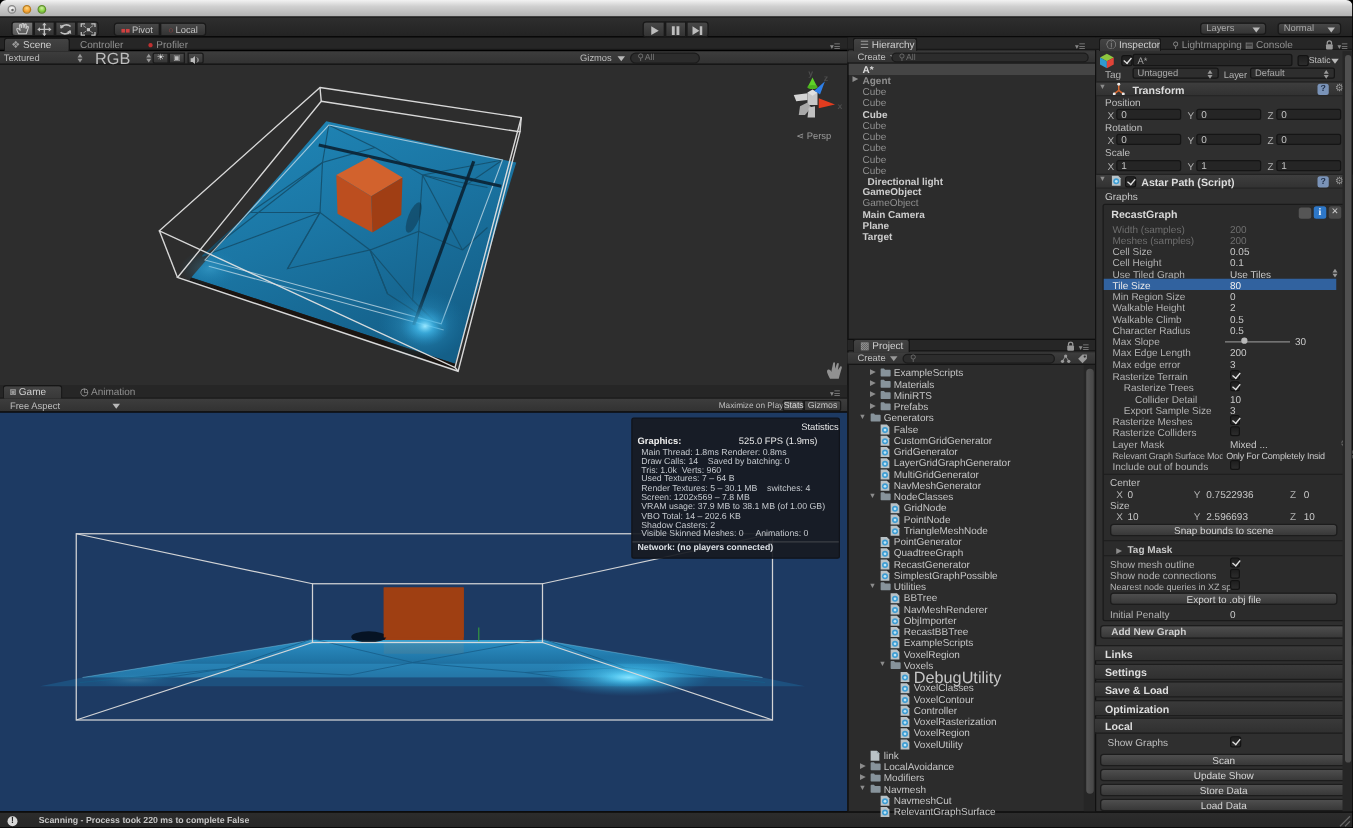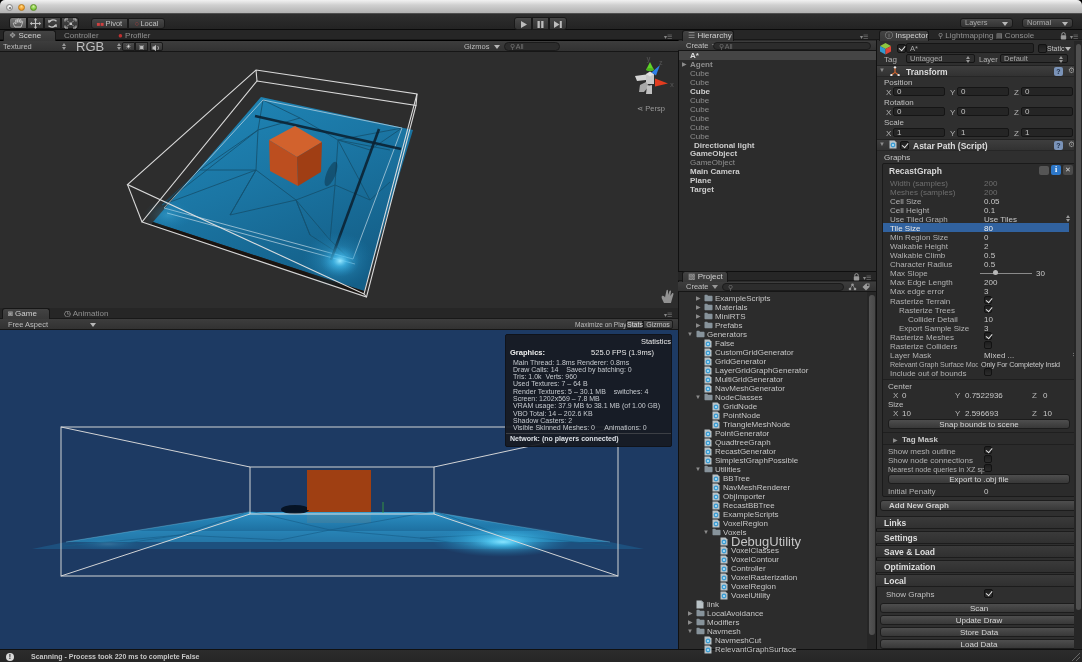--- a/index.html
+++ b/index.html
@@ -828,16 +828,16 @@
 <div class="rowlbl" style="left:888px;top:487px">Initial Penalty</div><div class="rowval" style="left:984px;top:487px">0</div>
 <div class="btn" style="left:880px;top:500px;width:198px;height:11px;line-height:10px;text-align:left;padding-left:8px;font-weight:bold;color:#cfcfcf">Add New Graph</div>
 <div class="sect" style="top:516px">Links</div>
 <div class="sect" style="top:530.5px">Settings</div>
 <div class="sect" style="top:545px">Save &amp; Load</div>
 <div class="sect" style="top:559.5px">Optimization</div>
 <div class="sect" style="top:574px">Local</div>
 <div class="rowlbl" style="left:886px;top:590px;color:#c0c0c0">Show Graphs</div>
 <div class="chk on" style="left:984px;top:588.5px"></div>
 <div class="btn" style="left:880px;top:603px;width:198px;height:10px;line-height:9px">Scan</div>
-<div class="btn" style="left:880px;top:615px;width:198px;height:10px;line-height:9px">Update Draw</div>
+<div class="btn" style="left:880px;top:615px;width:198px;height:10px;line-height:9px">Update Show</div>
 <div class="btn" style="left:880px;top:627px;width:198px;height:10px;line-height:9px">Store Data</div>
 <div class="btn" style="left:880px;top:639px;width:198px;height:10px;line-height:9px">Load Data</div>
 <div class="abs" style="left:1074px;top:41px;width:8px;height:608px;background:#262626"></div>
 <div class="abs" style="left:1075.5px;top:44px;width:5px;height:566px;background:#505050;border-radius:2.5px"></div>
 </body></html>

